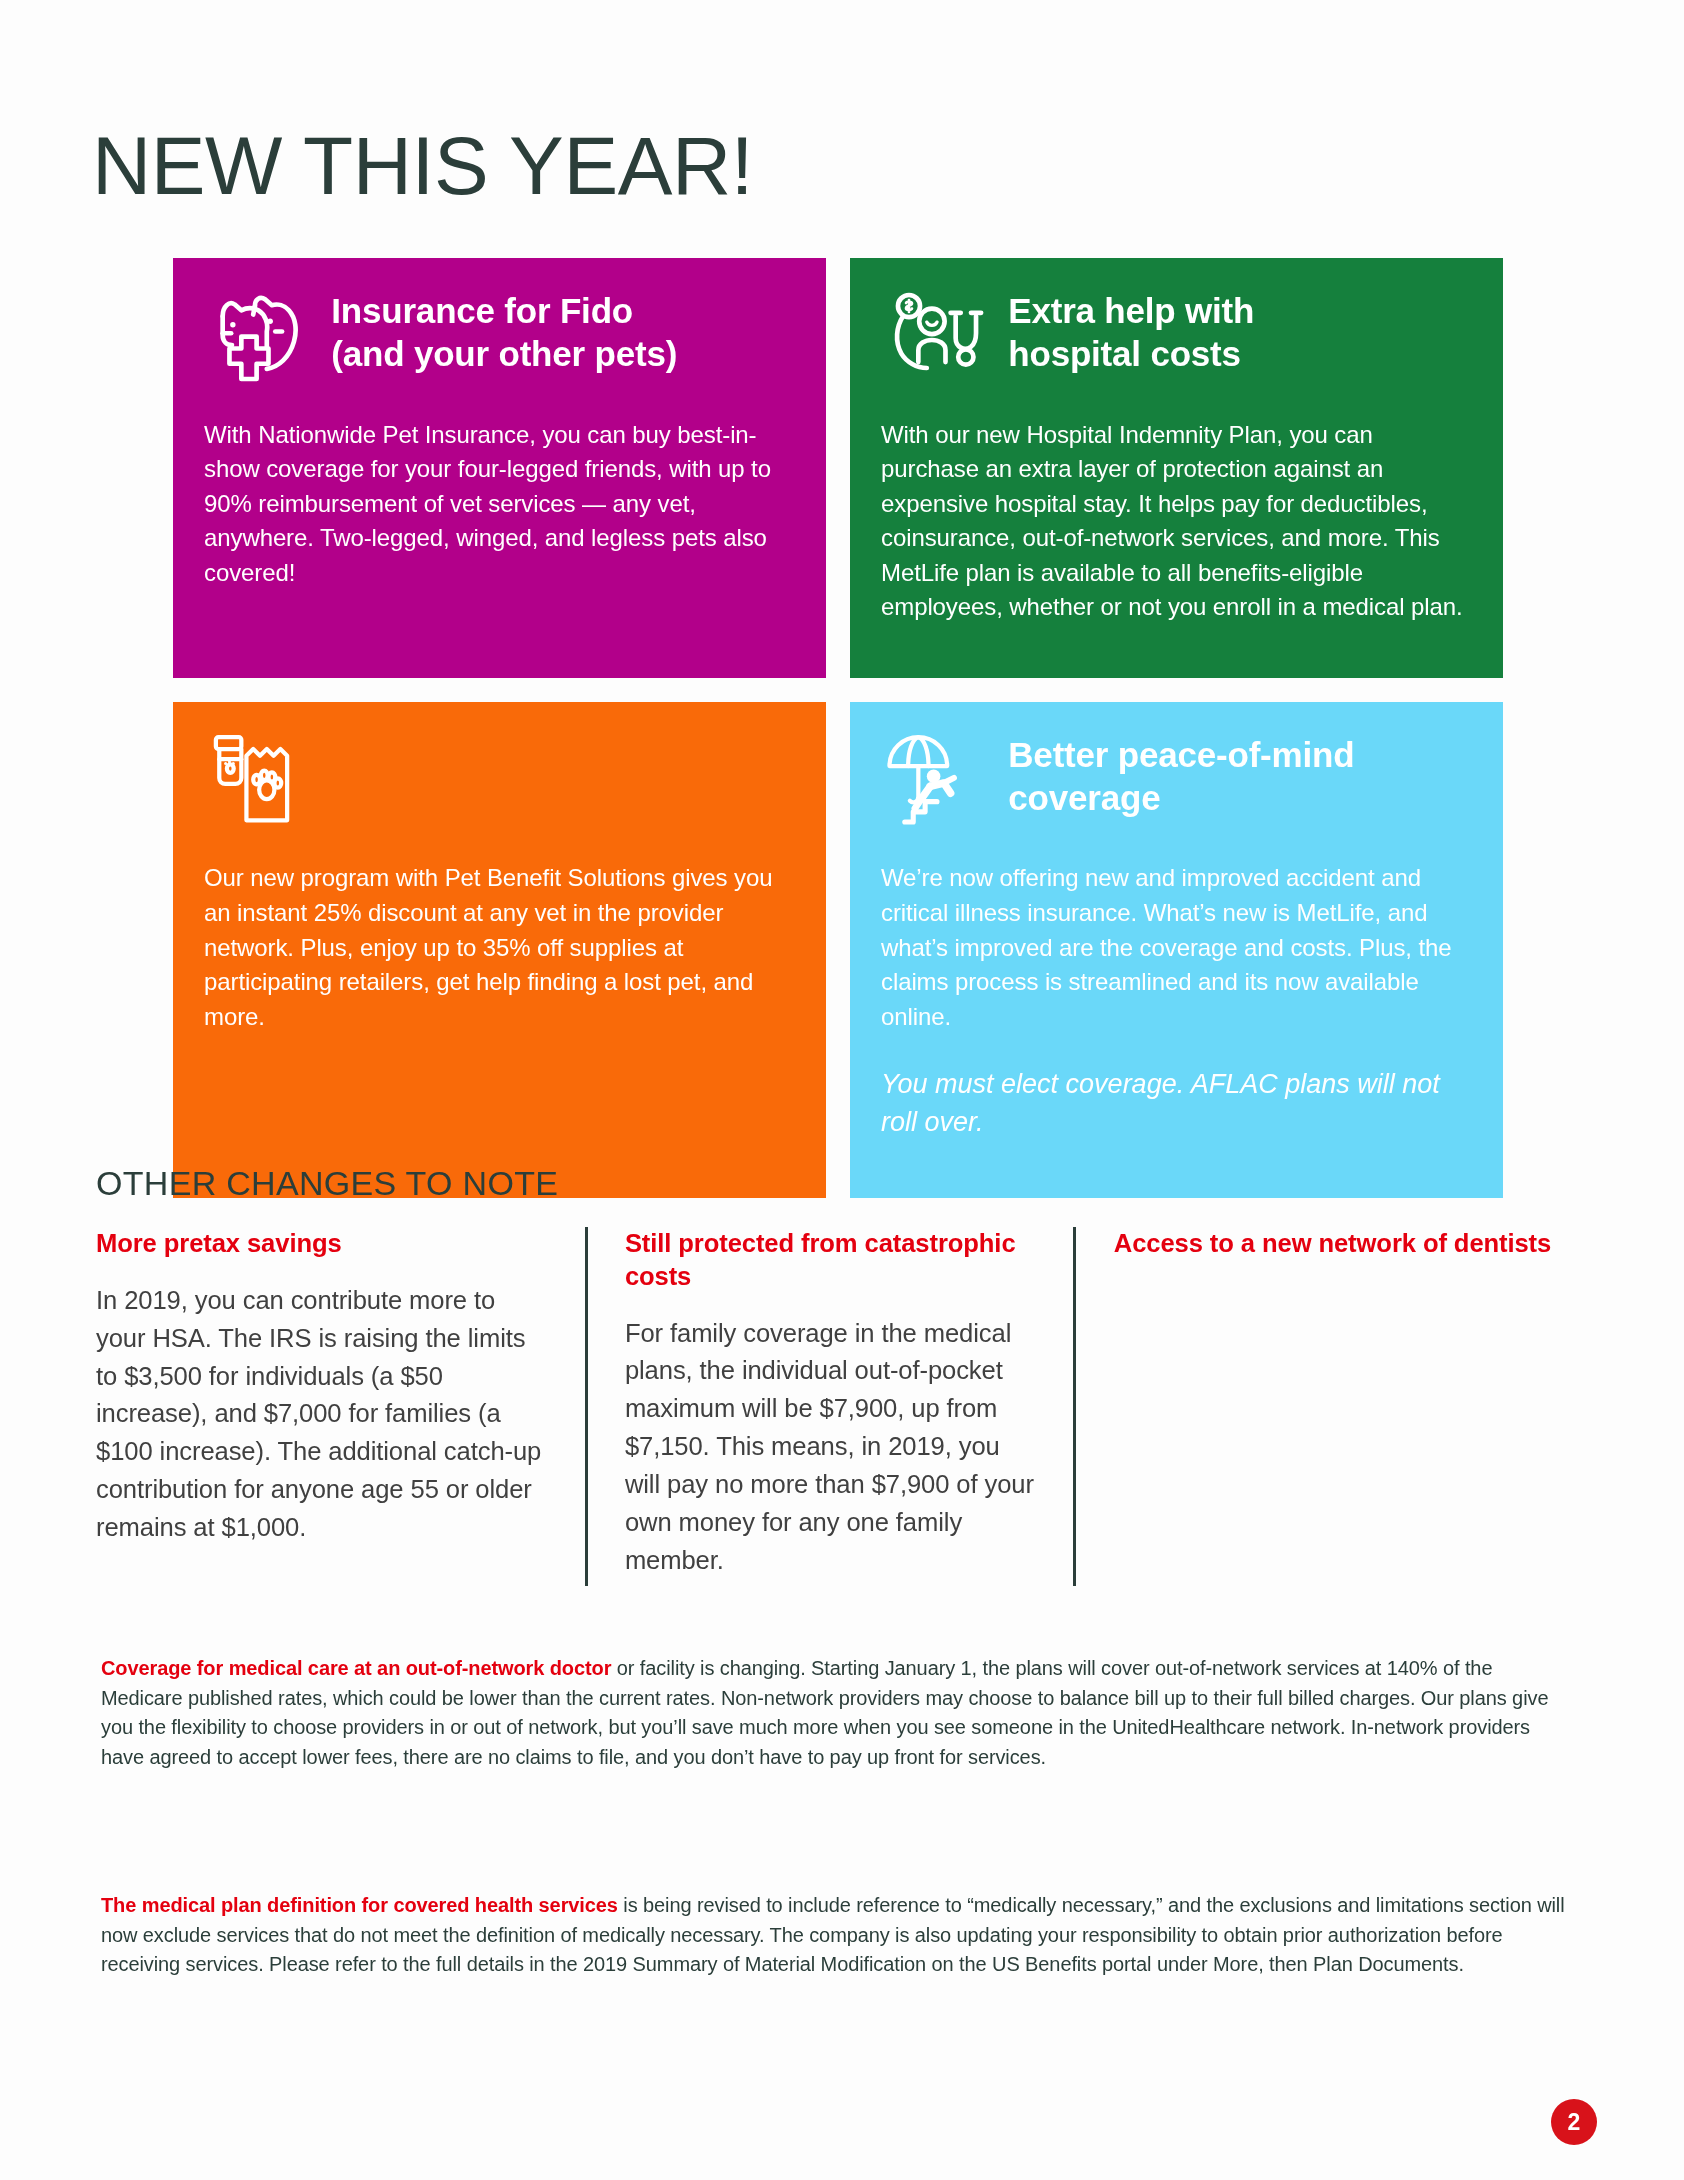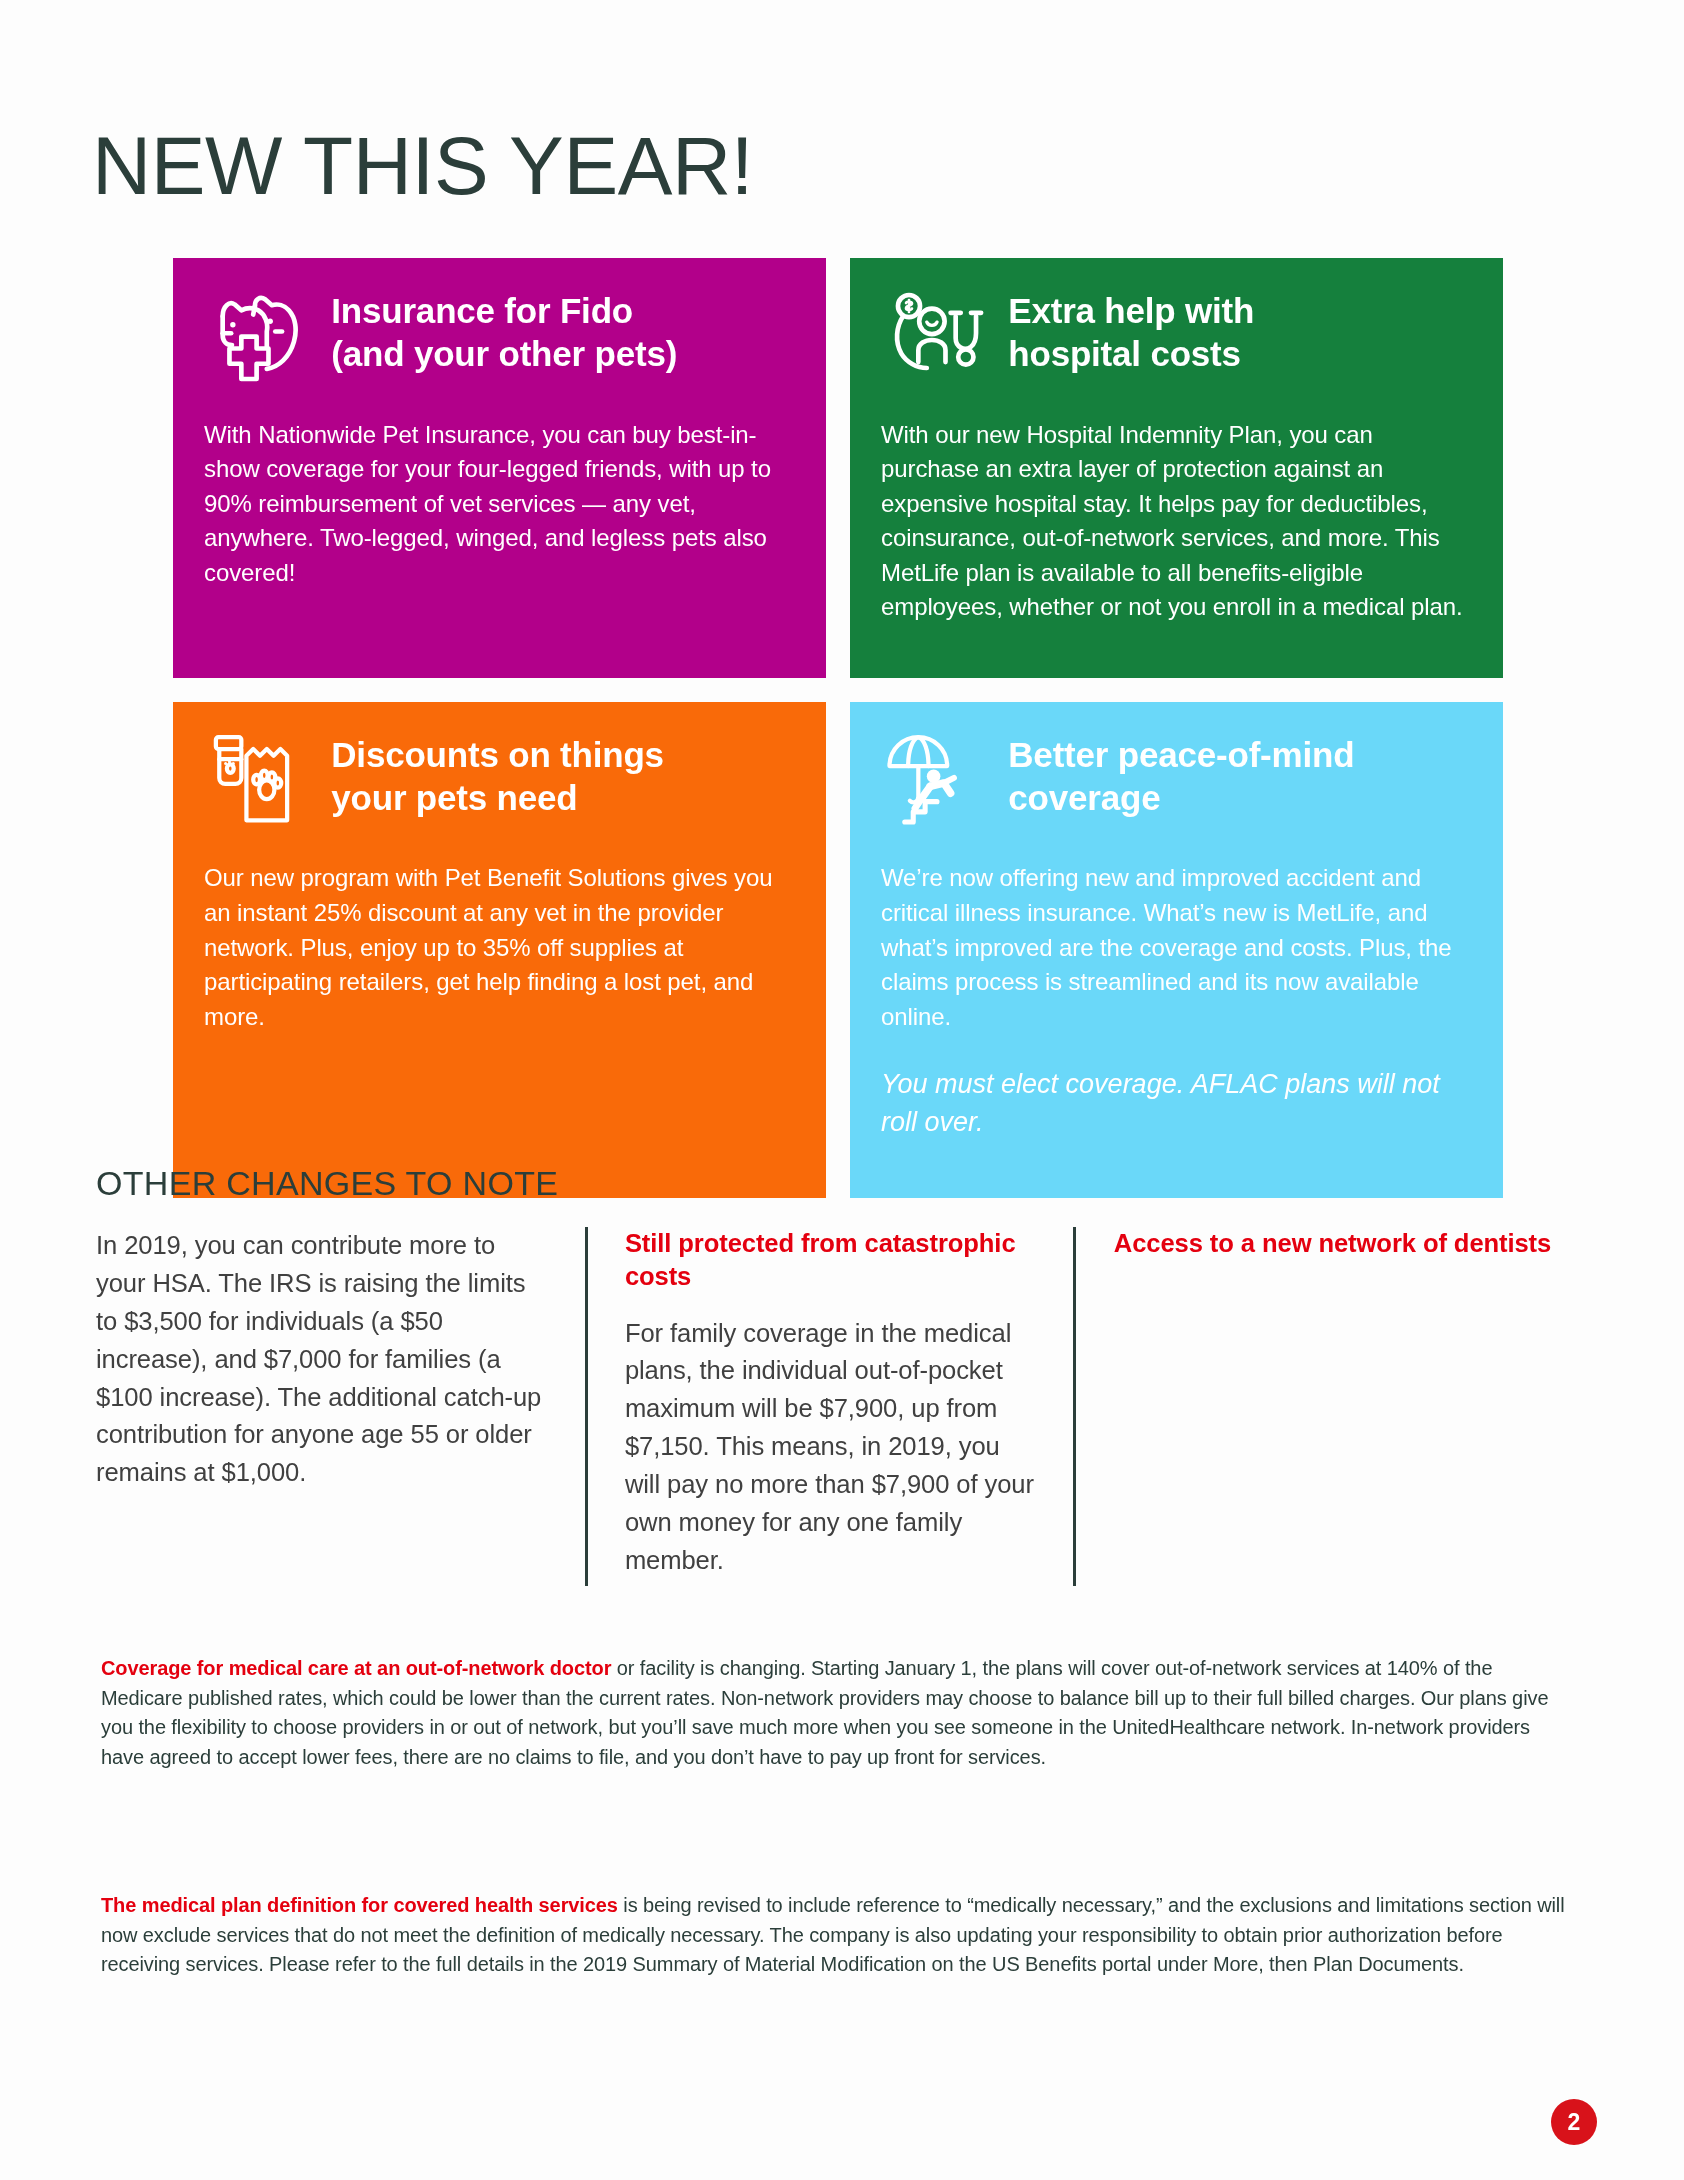--- a/index.html
+++ b/index.html
@@ -241,24 +241,20 @@
             <circle cx="30" cy="41" r="1.8" fill="#ffffff" stroke="none"></circle>
             <circle cx="34.5" cy="43" r="1.8" fill="#ffffff" stroke="none"></circle>
             <path d="M50 34 L58 26 L66 34 L74 26 L82 34 L90 26 L98 34 L98 110 L50 110 Z"></path>
             <ellipse cx="74" cy="74" rx="9" ry="11"></ellipse>
             <ellipse cx="62" cy="62" rx="4" ry="5.5"></ellipse>
             <ellipse cx="71" cy="57" rx="4" ry="5.5"></ellipse>
             <ellipse cx="80" cy="59" rx="4" ry="5.5"></ellipse>
             <ellipse cx="87" cy="66" rx="4" ry="5.5"></ellipse>
           </svg>
         </span>
-        <div class="card-title">
-          <div>Discounts on things</div>
-          <div>your pets need</div>
-        </div>
       </div>
       <p class="card-body">Our new program with Pet Benefit Solutions gives you an instant 25% discount at any vet in the provider network. Plus, enjoy up to 35% off supplies at participating retailers, get help finding a lost pet, and more.</p>
     </div>
 
     <div class="card card-peace">
       <div class="card-head">
         <span class="card-icon">
           <svg viewBox="0 0 132 132" fill="none" stroke="#ffffff" stroke-width="5" stroke-linecap="round" stroke-linejoin="round">
             <path d="M10 46 C10 26, 26 12, 44 12 C62 12, 78 26, 78 46 Z"></path>
             <path d="M32 46 C32 28, 37 14, 44 12 C51 14, 56 28, 56 46"></path>
@@ -279,20 +275,21 @@
       <p class="card-body">We’re now offering new and improved accident and critical illness insurance. What’s new is MetLife, and what’s improved are the coverage and costs. Plus, the claims process is streamlined and its now available online.</p>
       <p class="card-note">You must elect coverage. AFLAC plans will not roll over.</p>
     </div>
 
   </div>
 
   <h2 class="section-heading">OTHER CHANGES TO NOTE</h2>
 
   <div class="columns">
     <div class="col col-1">
+      <h3 class="col-title">More pretax savings</h3>
       <p class="col-body">In 2019, you can contribute more to your HSA. The IRS is raising the limits to $3,500 for individuals (a $50 increase), and $7,000 for families (a $100 increase). The additional catch-up contribution for anyone age 55 or older remains at $1,000.</p>
     </div>
     <div class="vrule"></div>
     <div class="col col-2">
       <h3 class="col-title">Still protected from catastrophic costs</h3>
       <p class="col-body">For family coverage in the medical plans, the individual out-of-pocket maximum will be $7,900, up from $7,150. This means, in 2019, you will pay no more than $7,900 of your own money for any one family member.</p>
     </div>
     <div class="vrule"></div>
     <div class="col col-3">
       <h3 class="col-title">Access to a new network of dentists</h3>

